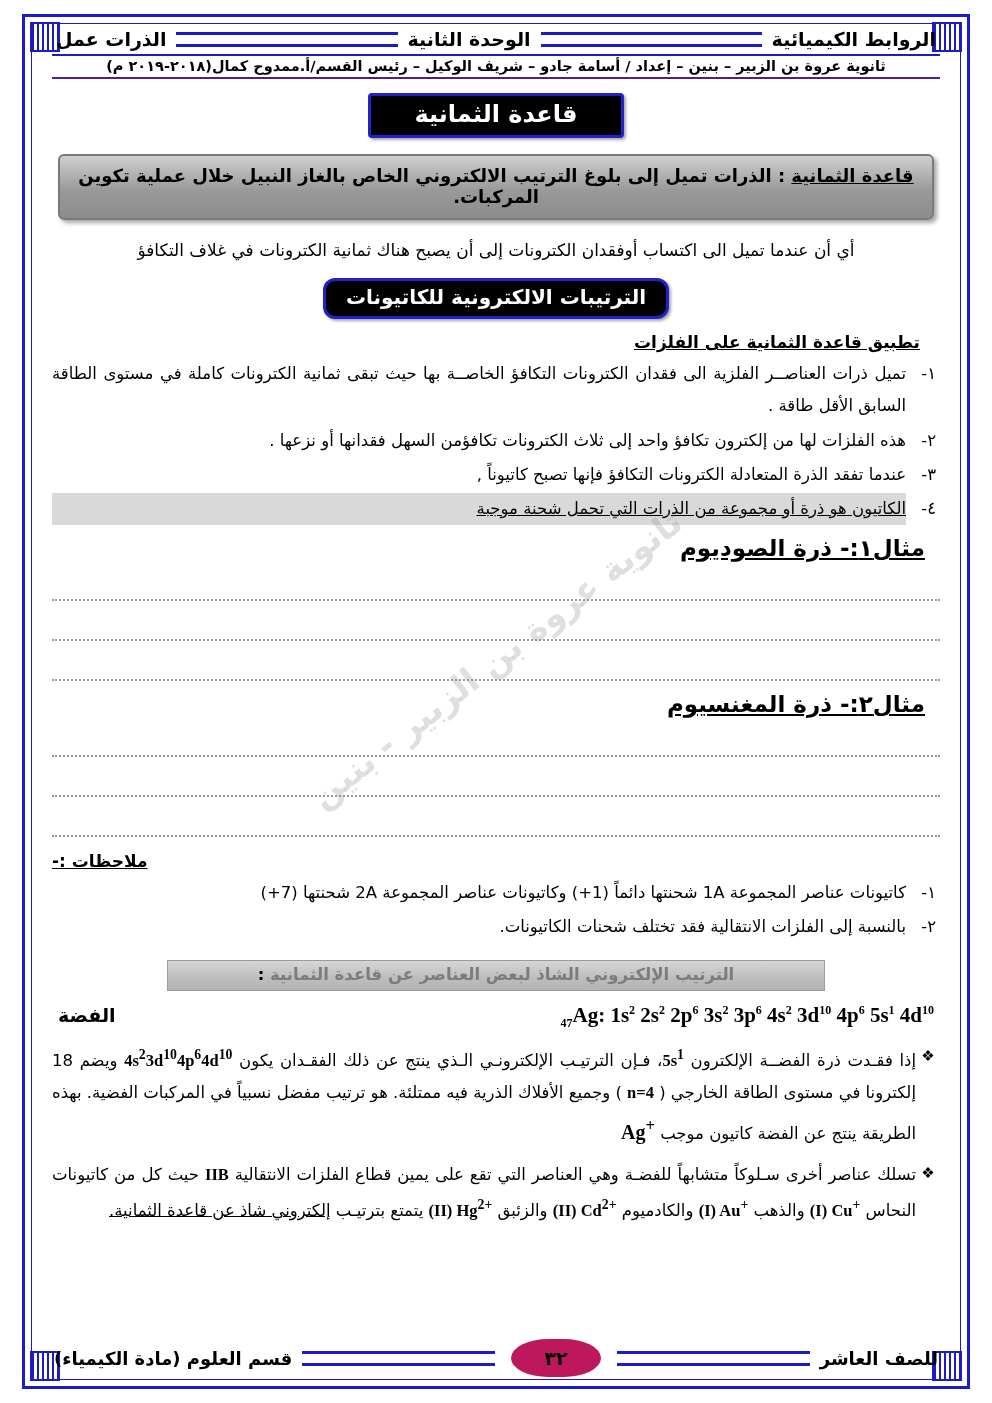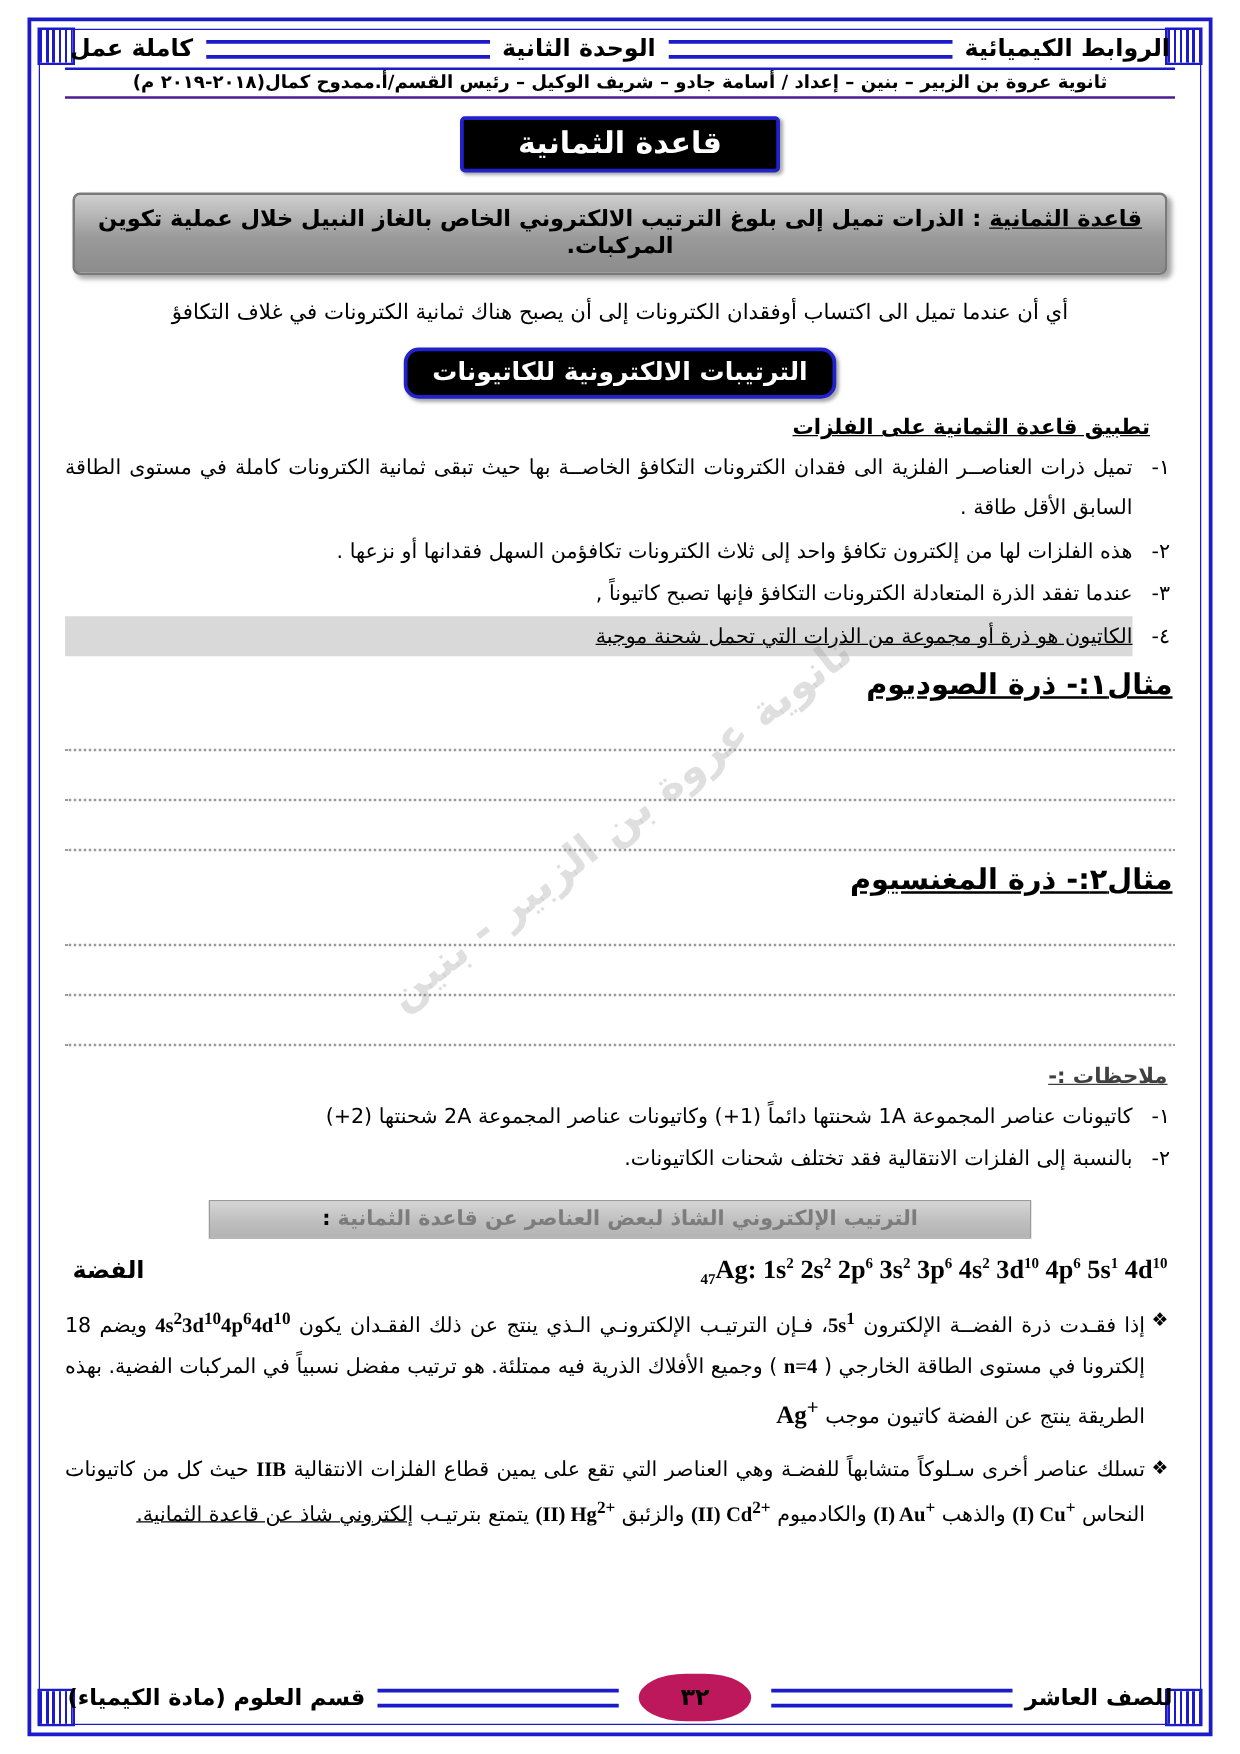--- a/index.html
+++ b/index.html
@@ -148,40 +148,40 @@
   }
   ol.alist li .num{
     width:26px;flex:none;text-align:right;padding-left:4px;
   }
   ol.alist li .txt{flex:1;text-align:justify;}
   .hl{background:#d9d9d9;}
   .ul{text-decoration:underline;}
 
   
   .example-title{
-    margin:10px 2px 0 0;
+    margin:10px 15px 0 0;
     font-size:23px;
     font-weight:bold;
     text-align:right;
     text-decoration:underline;
     direction:rtl;
   }
   .dots{
     margin:0;
     border-bottom:2px dotted #9a9a9a;
     height:38px;
   }
 
   
   .notes-head{
     margin:14px 6px 0 0;
-    text-align:right;
+    text-align:left;
     font-size:17px;
     font-weight:bold;
-    color:#404040;
+    color:#000000;
     text-decoration:underline;
   }
 
   .banner-grey2{
     margin:16px auto 0 auto;
     width:640px;
     background:linear-gradient(180deg,#d6d6d6 0%,#bdbdbd 60%,#b3b3b3 100%);
     border:1px solid #9b9b9b;
     text-align:center;
     padding:4px 8px 6px 8px;
@@ -268,21 +268,21 @@
     <span></span>
   </div>
 
 <div class="content">
 
   <div class="hdr-row">
     <div class="hdr-t">الروابط الكيميائية</div>
     <div class="hdr-rule"></div>
     <div class="hdr-t">الوحدة الثانية</div>
     <div class="hdr-rule"></div>
-    <div class="hdr-t">كاملة عمل</div>
+    <div class="hdr-t">الذرات عمل</div>
   </div>
   <div class="hdr-sub">ثانوية عروة بن الزبير – بنين – إعداد / أسامة جادو – شريف الوكيل – رئيس القسم/أ.ممدوح كمال(٢٠١٨-٢٠١٩ م)</div>
 
   <div class="banner-main">قاعدة الثمانية</div>
 
   <div class="banner-grey">
     <span class="t u">قاعدة الثمانية</span><span class="t"> : الذرات تميل إلى بلوغ الترتيب الالكتروني الخاص بالغاز النبيل خلال عملية تكوين المركبات.</span>
   </div>
 
   <div class="para">أي أن عندما تميل الى اكتساب أوفقدان الكترونات إلى أن يصبح هناك ثمانية الكترونات في غلاف التكافؤ</div>
@@ -317,21 +317,21 @@
 
   <div class="example-title">مثال٢:-  ذرة المغنسيوم</div>
   <div class="dots"></div>
   <div class="dots"></div>
   <div class="dots"></div>
 
   <div class="notes-head">ملاحظات :-</div>
   <ol class="alist">
     <li>
       <span class="num">١-</span>
-      <span class="txt">كاتيونات عناصر المجموعة 1A شحنتها دائماً (1+) وكاتيونات عناصر المجموعة 2A شحنتها (2+)</span>
+      <span class="txt">كاتيونات عناصر المجموعة 1A شحنتها دائماً (1+) وكاتيونات عناصر المجموعة 2A شحنتها (7+)</span>
     </li>
     <li>
       <span class="num">٢-</span>
       <span class="txt">بالنسبة إلى الفلزات الانتقالية فقد تختلف شحنات الكاتيونات.</span>
     </li>
   </ol>
 
   <div class="banner-grey2">
     <span>الترتيب الإلكتروني الشاذ لبعض العناصر عن قاعدة الثمانية</span><span class="blk"> :</span>
   </div>

